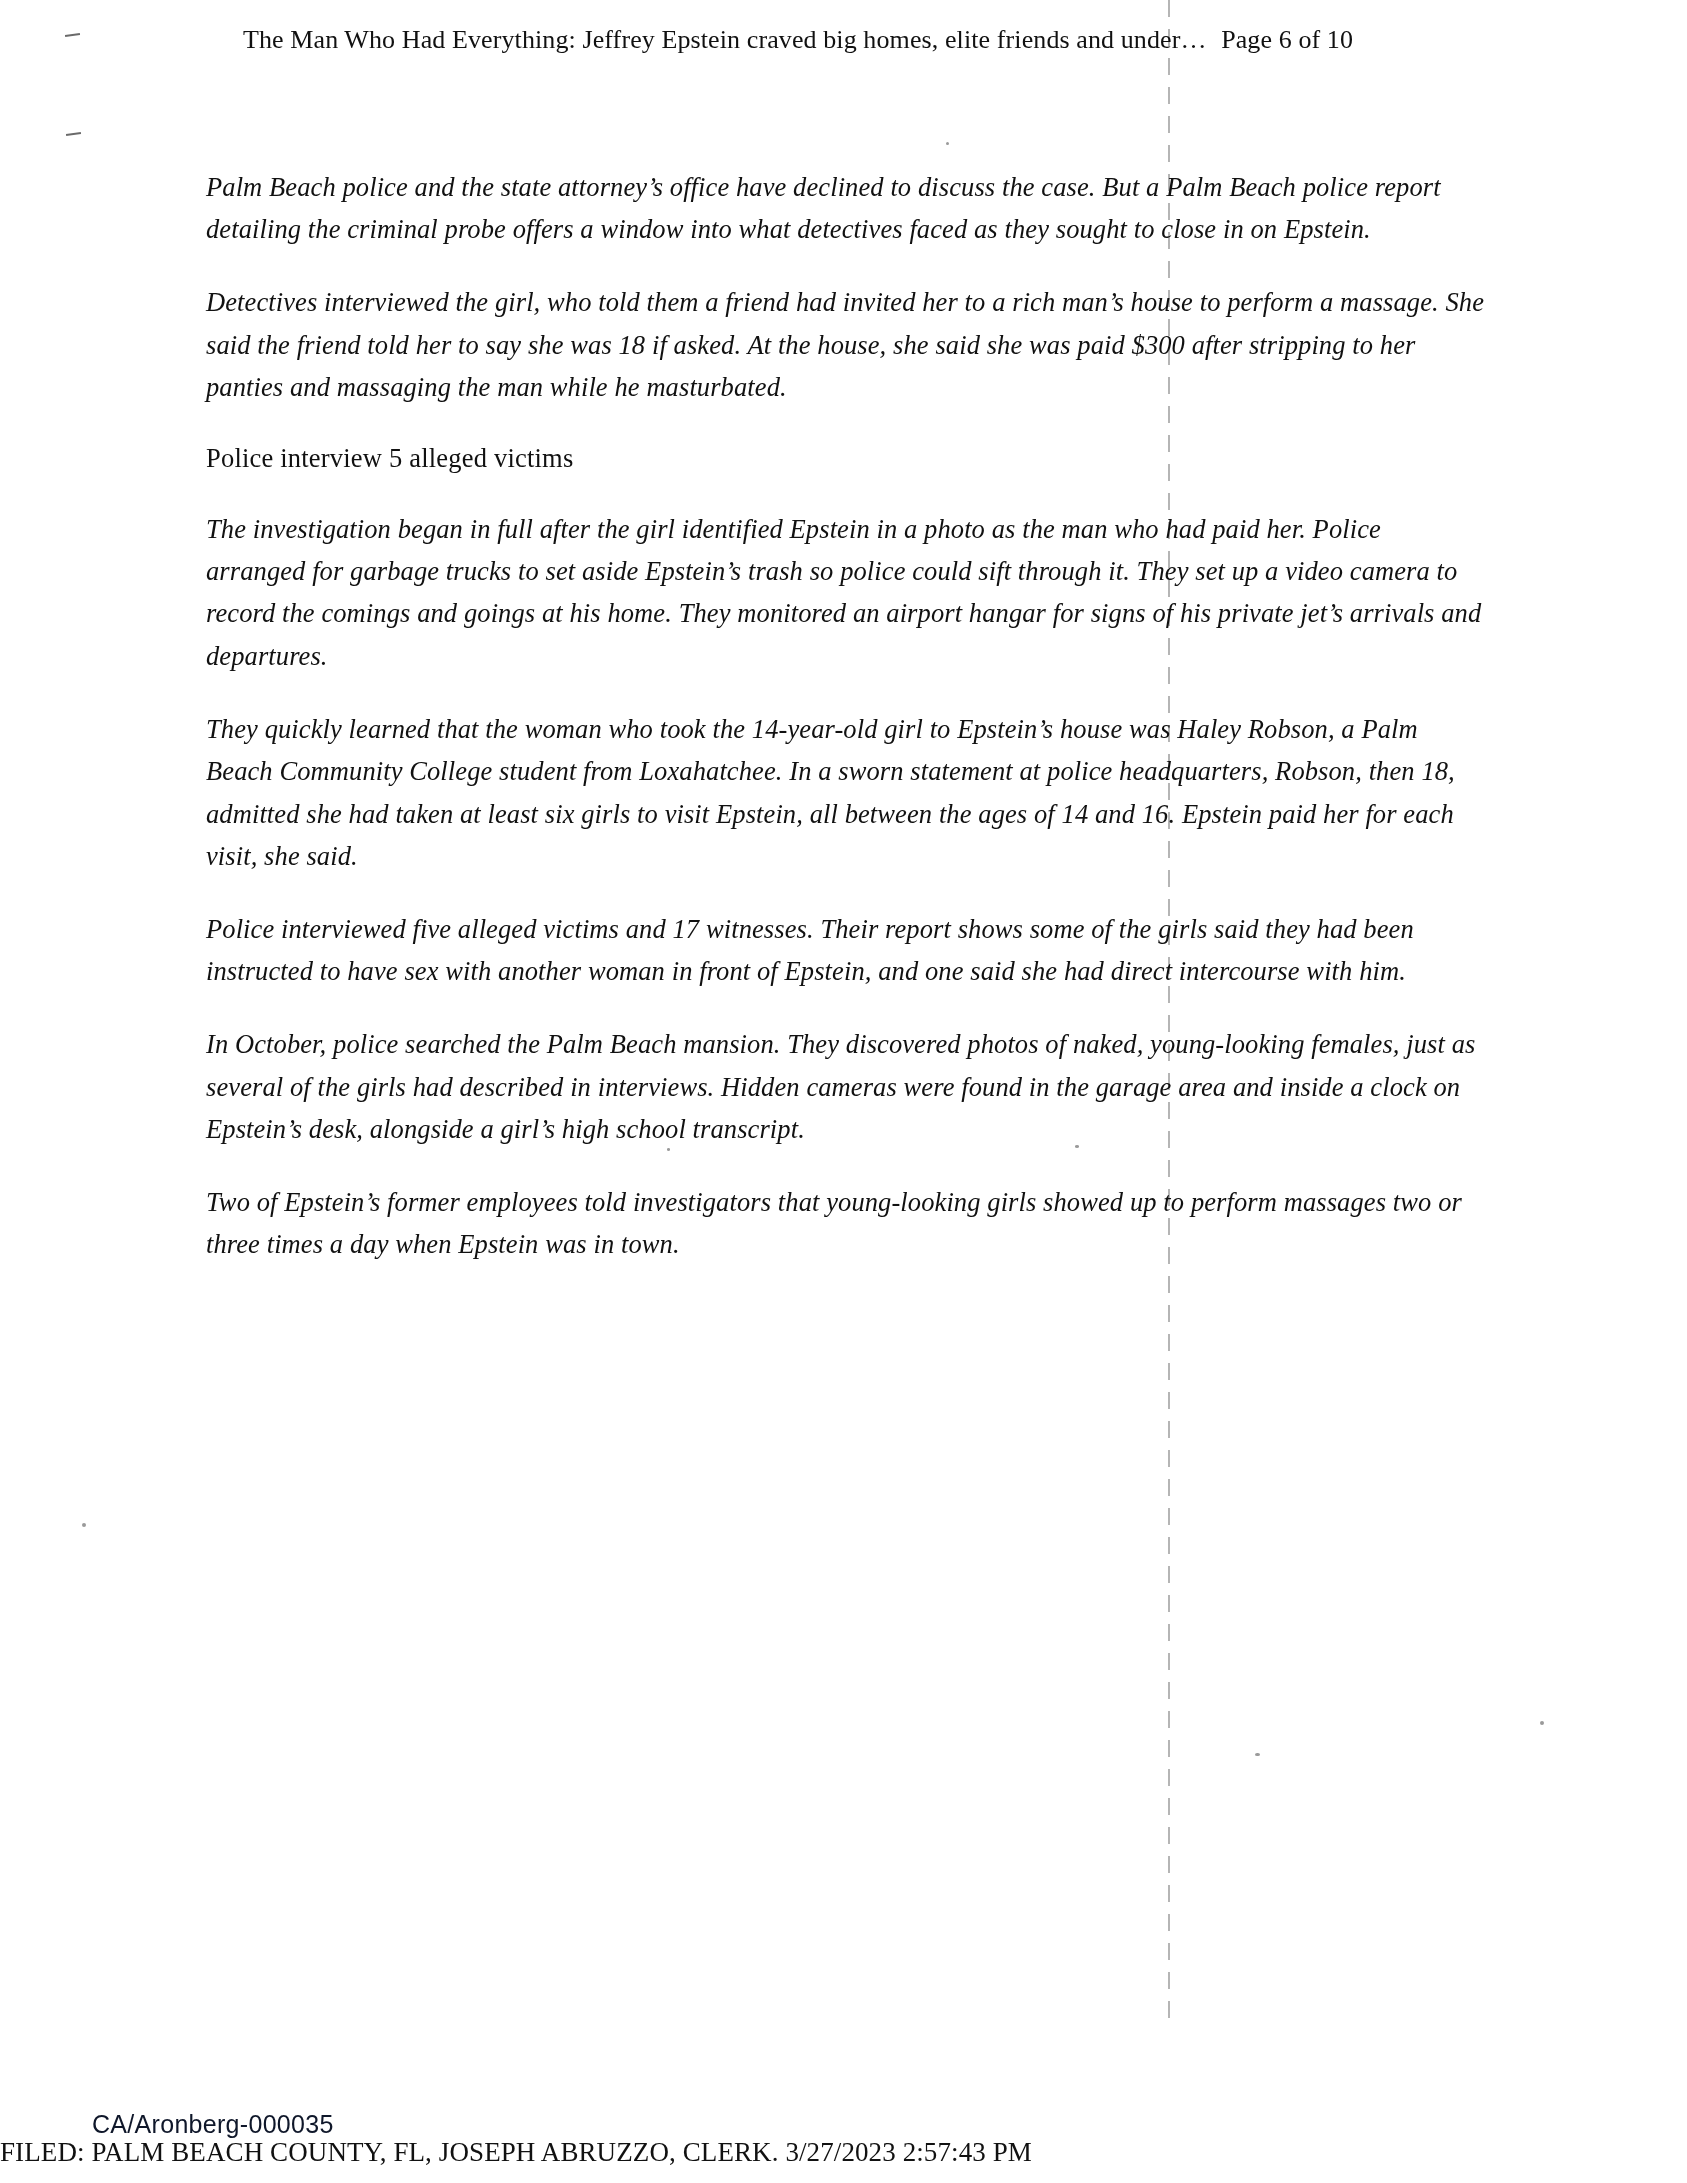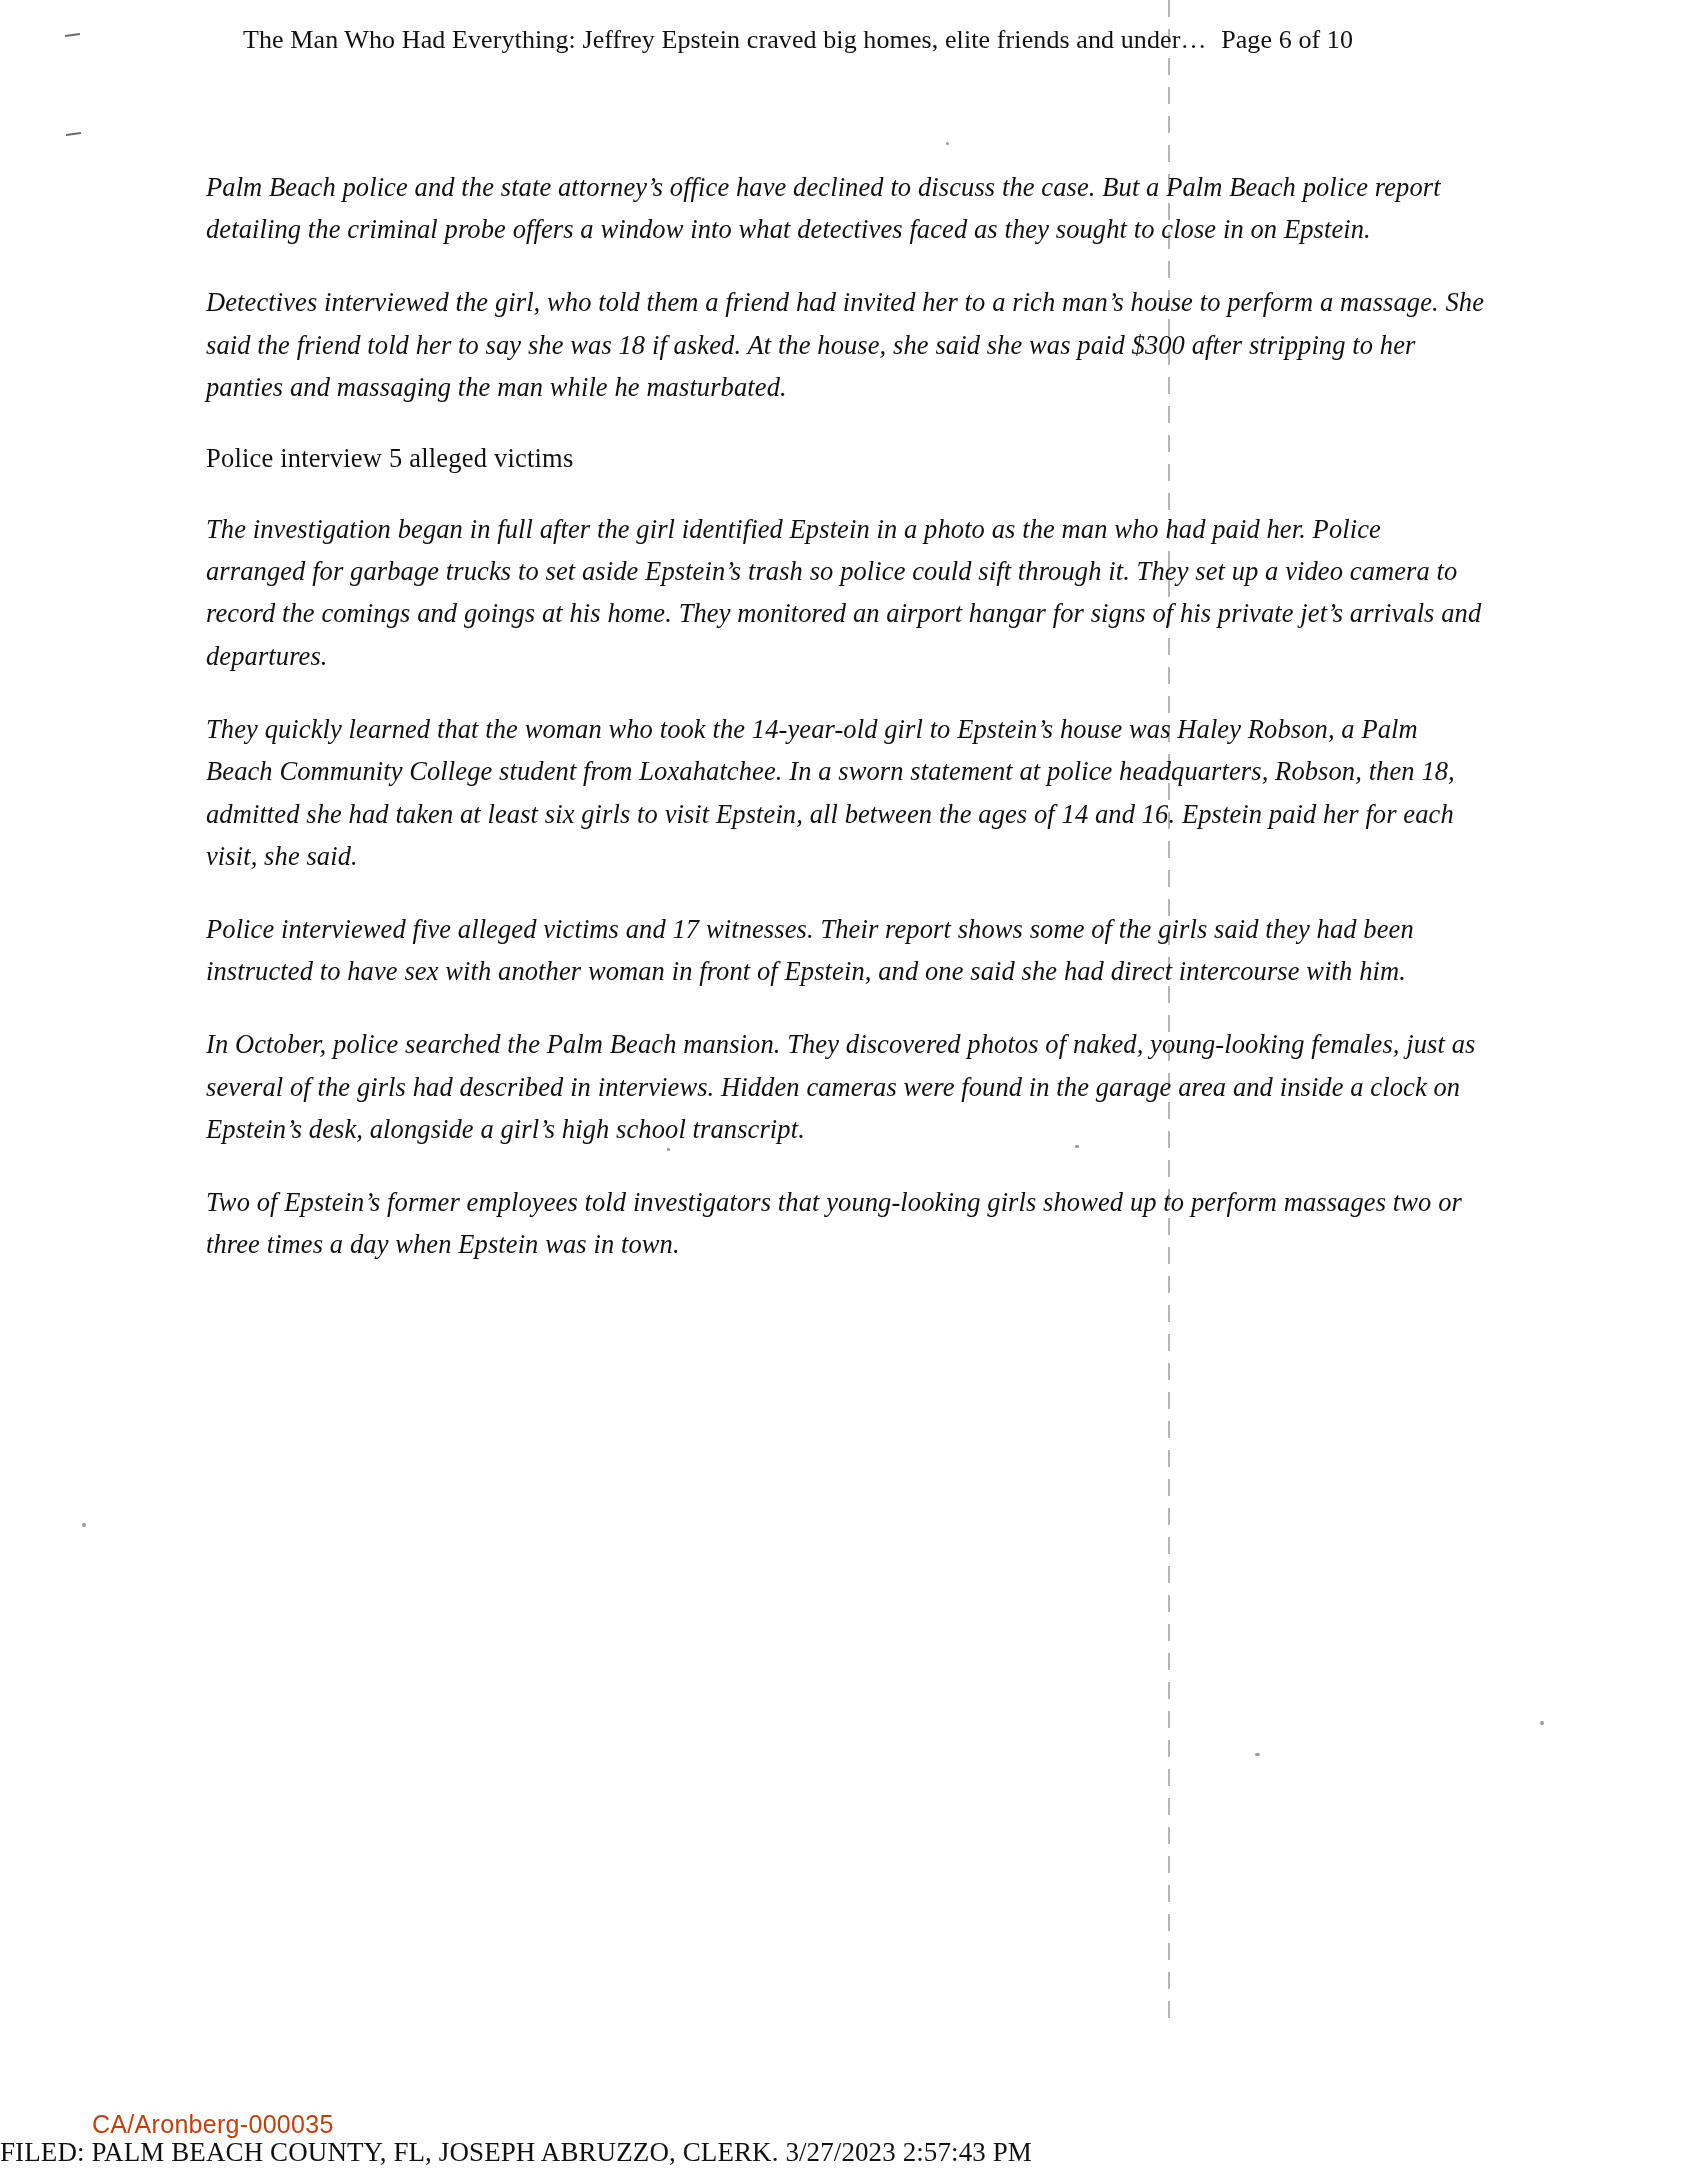--- a/index.html
+++ b/index.html
@@ -109,21 +109,21 @@
     white-space: nowrap;
   }
   .footer-url .f-date { padding-left: 21px; }
 
   .bates {
     position: absolute;
     left: 92px;
     top: 2110px;
     font-family: "Liberation Sans", sans-serif;
     font-size: 25px;
-    color: #c2410c;
+    color: #0f172a;
     letter-spacing: 0.3px;
   }
   .filed-stamp {
     position: absolute;
     left: 0;
     top: 2137px;
     width: 1688px;
     font-size: 27px;
     letter-spacing: 0.1px;
     white-space: nowrap;

